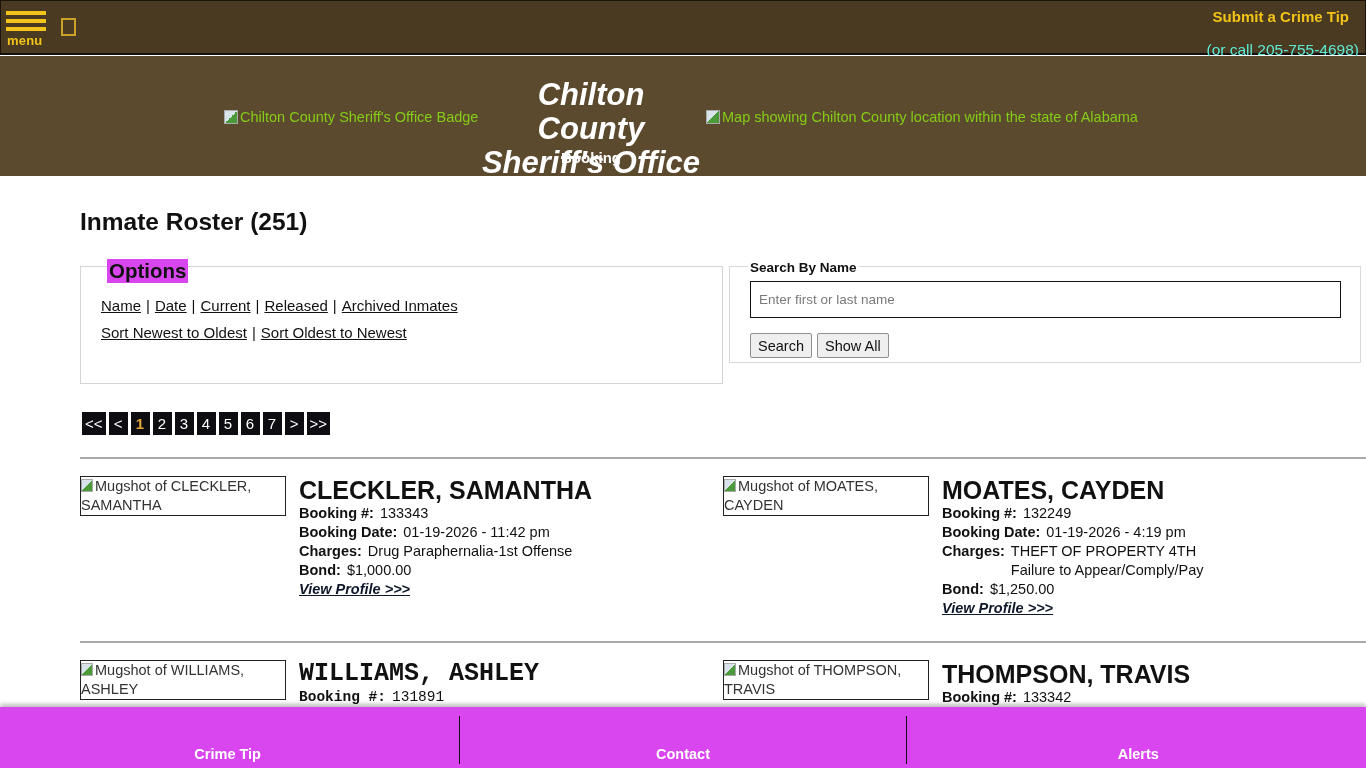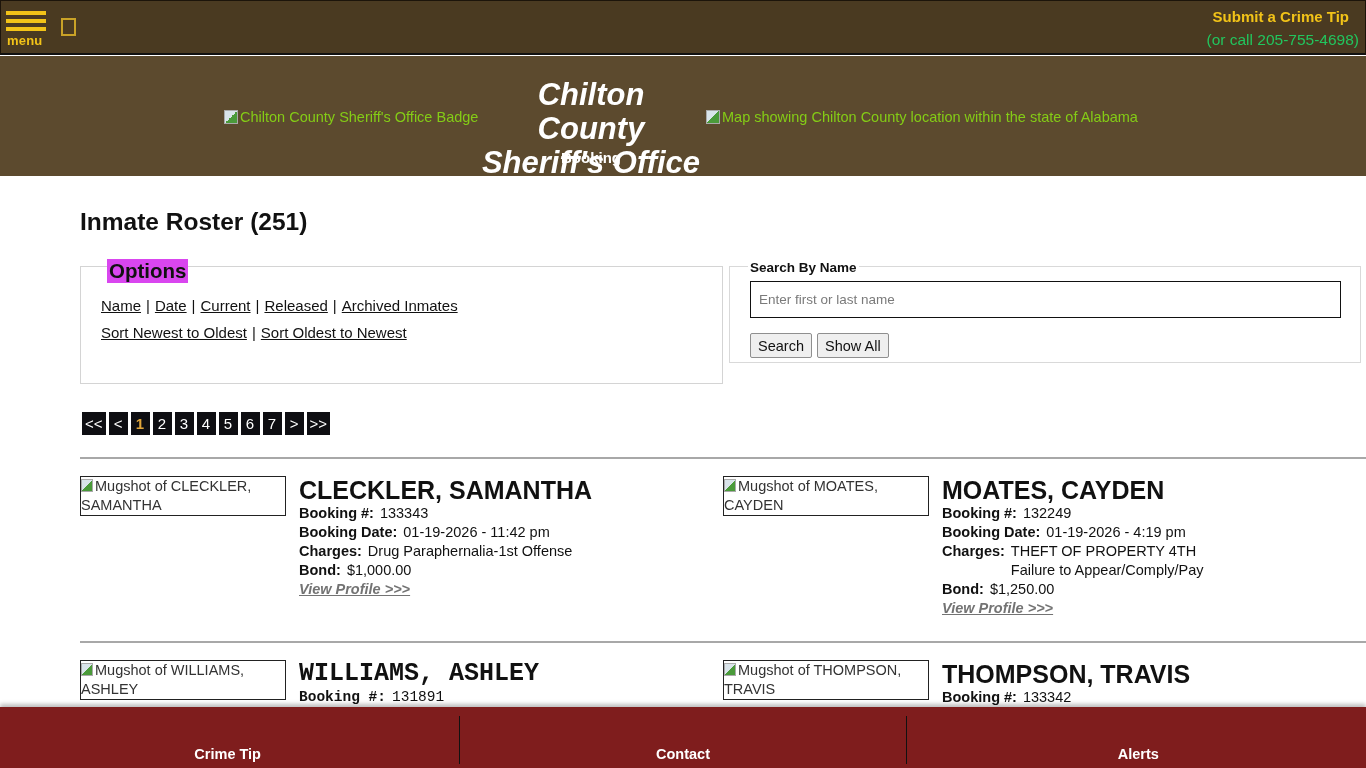--- a/index.html
+++ b/index.html
@@ -10,21 +10,21 @@
   .topbar {
     position: absolute; left: 0; top: 0; width: 1366px; height: 55px;
     background: #4a3a21; border: 1px solid #1c140a; border-bottom: 2px solid #111;
   }
   .menu-btn { position: absolute; left: 5px; top: 10px; width: 42px; height: 38px; cursor: pointer; }
   .menu-bar { display: block; width: 40px; height: 4px; background: #f2c318; margin-bottom: 4px; }
   .menu-label { position: absolute; left: 1px; top: 22px; color: #f2c318; font-size: 13px; font-weight: bold; letter-spacing: 0.2px; }
   .box-icon { position: absolute; left: 60px; top: 17px; width: 15px; height: 18px; border: 2px solid #c9a227; }
   .tip-block { position: absolute; right: 6px; top: 7px; text-align: right; }
   .tip-link { color: #f2c318; font-weight: bold; font-size: 15px; display: block; margin-right: 10px; text-decoration: none; }
-  .tip-call { color: #22c55e; font-size: 15.5px; display: block; margin-top: 6px; }
+  .tip-call { color: #5eead4; font-size: 15.5px; display: block; margin-top: 16px; }
 
   
   .banner {
     position: absolute; left: 0; top: 56px; width: 1366px; height: 120px;
     background: #5c4a2e;
   }
   .banner-inner { position: absolute; left: 0; top: 0; width: 100%; height: 100%; }
   .alt-img { position: absolute; color: #84cc16; font-size: 14.5px; display: flex; align-items: center; white-space: nowrap; }
   .broken-glyph { display: inline-block; width: 14px; height: 14px; margin-right: 2px; position: relative;
     background: linear-gradient(135deg, #d9e4ea 0%, #d9e4ea 50%, #4a9a3a 50%, #4a9a3a 100%); border: 1px solid #aaa; }
@@ -67,24 +67,24 @@
   
   .card { position: absolute; }
   .mug { position: absolute; width: 206px; height: 40px; border: 1px solid #222; font-size: 14.5px; line-height: 19px;
     color: #333; padding: 0; overflow: hidden; }
   .mug .broken-glyph { width: 12px; height: 13px; vertical-align: -1px; }
   .info { position: absolute; }
   .iname { font-size: 25px; font-weight: bold; color: #111; line-height: 28px; white-space: nowrap; }
   .irow { font-size: 14.5px; line-height: 19px; white-space: nowrap; display: flex; }
   .irow .lbl { font-weight: bold; margin-right: 6px; }
   .charge-list { display: flex; flex-direction: column; }
-  .view-link { font-size: 14.5px; font-weight: bold; font-style: italic; color: #737373; text-decoration: underline; line-height: 19px; display: inline-block; }
-
-  
-  .footer { position: absolute; left: 0; top: 707px; width: 1366px; height: 61px; background: #7f1d1d;
+  .view-link { font-size: 14.5px; font-weight: bold; font-style: italic; color: #0f172a; text-decoration: underline; line-height: 19px; display: inline-block; }
+
+  
+  .footer { position: absolute; left: 0; top: 707px; width: 1366px; height: 61px; background: #d946ef;
     box-shadow: 0 -3px 4px rgba(0,0,0,0.25); display: flex; }
   .foot-item { flex: 1; position: relative; color: #fff; font-weight: bold; font-size: 14.5px; display: flex;
     align-items: flex-end; justify-content: center; padding-bottom: 6px; cursor: pointer; text-decoration: none; }
   .foot-div { position: absolute; top: 9px; width: 1px; height: 48px; background: #111; }
 </style>
 </head>
 <body>
 
 <div class="topbar">
   <div class="menu-btn">

